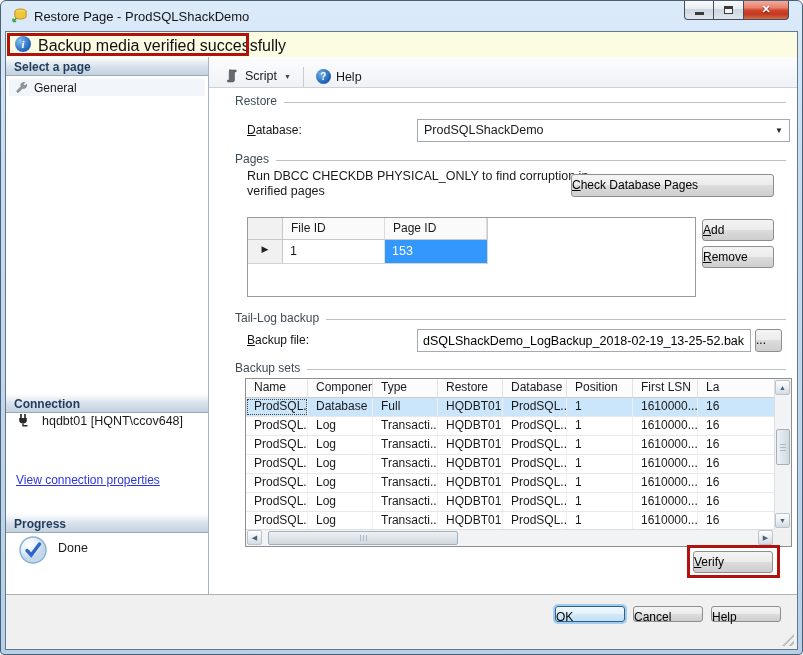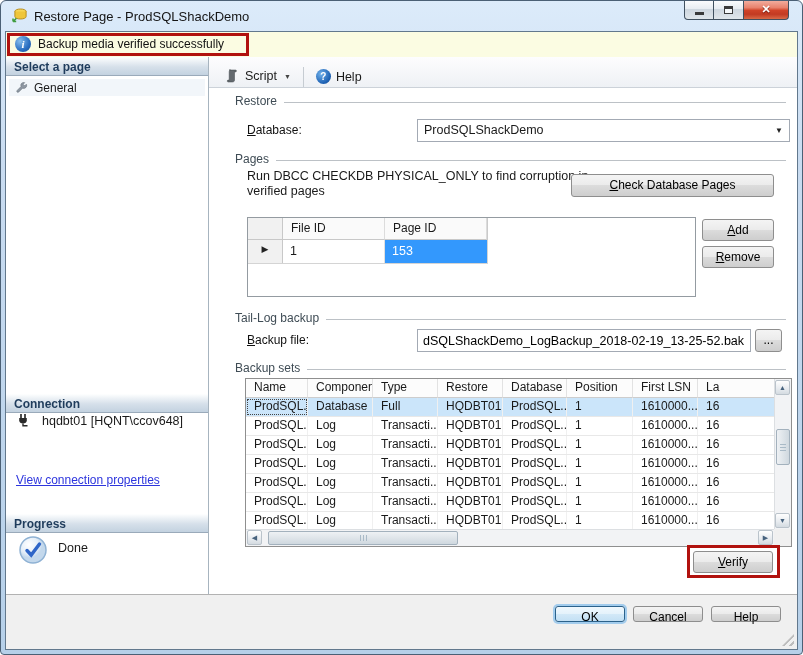--- a/index.html
+++ b/index.html
@@ -27,21 +27,21 @@
 
   
   .client { position:absolute; left:4px; right:4px; top:30px; bottom:4px; background:#f0f0f0; border:1px solid #62788d; }
 
   
   .infobar { position:absolute; left:0; right:0; top:0; height:25px; background:#fbfce2; }
   .info-icon { position:absolute; left:9px; top:4px; width:16px; height:16px; border-radius:50%;
                background:radial-gradient(circle at 5px 5px,#86bdec,#2a6fc2 60%,#1a4c92);
                color:#fff; font-weight:bold; font-style:italic; font-family:"Liberation Serif",serif;
                font-size:11px; text-align:center; line-height:16px; }
-  .info-text { position:absolute; left:32px; top:5px; font-size:12px; color:#111; }
+  .info-text { position:absolute; left:32px; top:5px; font-size:16px; color:#111; }
   .anno { position:absolute; border:3px solid #b1120e; pointer-events:none; }
   .anno-info { left:1px; top:1px; width:242px; height:23px; }
 
   
   .sidebar { position:absolute; left:0; top:25px; width:203px; bottom:55px; background:#fff; border-right:1px solid #a7b4bf; }
   .side-h { position:absolute; left:0; right:0; height:19px; padding:3px 0 0 8px; font-weight:bold; font-size:12px; color:#1f3c5c;
             background:linear-gradient(#feffff,#d6e0ea 55%,#c3d2e0); border-bottom:1px solid #9aaaba; }
   .h-select { top:0; }
   .h-conn   { top:337px; }
   .h-prog   { top:457px; }
@@ -74,21 +74,21 @@
   .lbl-db { left:38px; top:34px; }
   .lbl-bfile { left:38px; top:244px; }
   .desc { position:absolute; left:38px; font-size:12.5px; }
   .desc1 { top:80px; } .desc2 { top:95px; }
 
   .combo { position:absolute; left:208px; top:30px; width:373px; height:23px; border:1px solid #a3aab4; background:#fff; cursor:pointer; }
   .combo-val { position:absolute; left:6px; top:3px; font-size:12.5px; }
   .combo-arr { position:absolute; right:2px; top:1px; bottom:1px; width:16px; display:flex; align-items:center; justify-content:center;
                font-size:8px; color:#222; }
 
-  .btn { position:absolute; border:1px solid #8e8e8e; border-radius:3px; font-size:12px; color:#000; text-align:center; cursor:pointer;
+  .btn { position:absolute; border:1px solid #8e8e8e; border-radius:3px; font-size:12px; color:#000; text-align:left; cursor:pointer;
          background:linear-gradient(180deg,#f4f4f4 0%,#ebebeb 49%,#dcdcdc 50%,#cecece 100%); }
   .btn-check { left:362px; top:85px; width:203px; height:23px; line-height:21px; }
   .btn-add { left:493px; top:130px; width:72px; height:22px; line-height:20px; }
   .btn-remove { left:493px; top:157px; width:72px; height:22px; line-height:20px; }
   .btn-browse { left:546px; top:240px; width:27px; height:23px; line-height:19px; }
   .btn-verify { left:484px; top:462px; width:80px; height:22px; line-height:20px; }
   .anno-verify { left:478px; top:456px; width:93px; height:33px; }
 
   
   .pgrid { position:absolute; left:38px; top:128px; width:449px; height:80px; border:1px solid #949ba1; background:#fff; }

